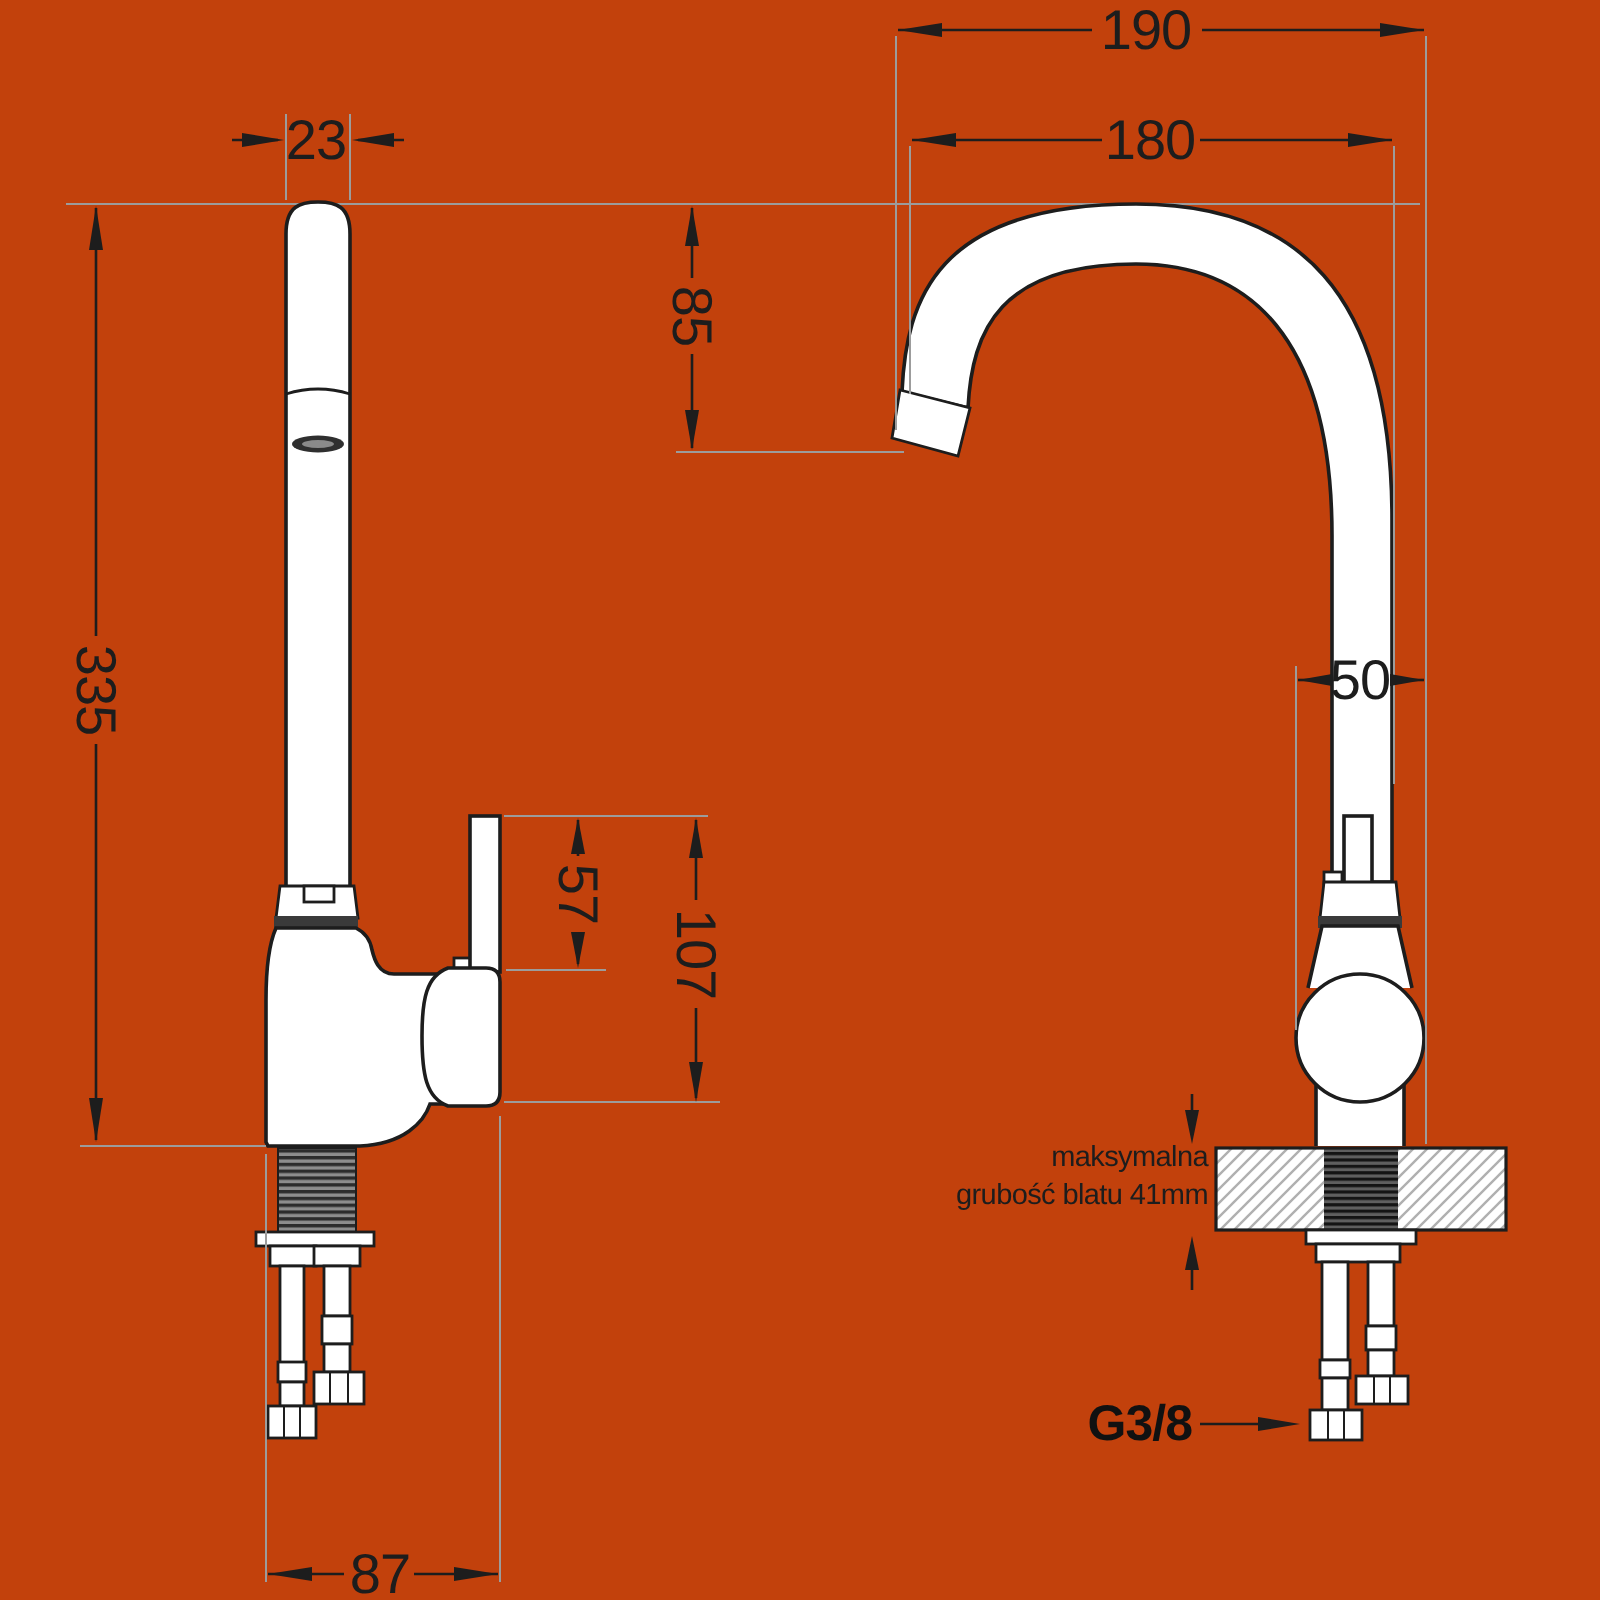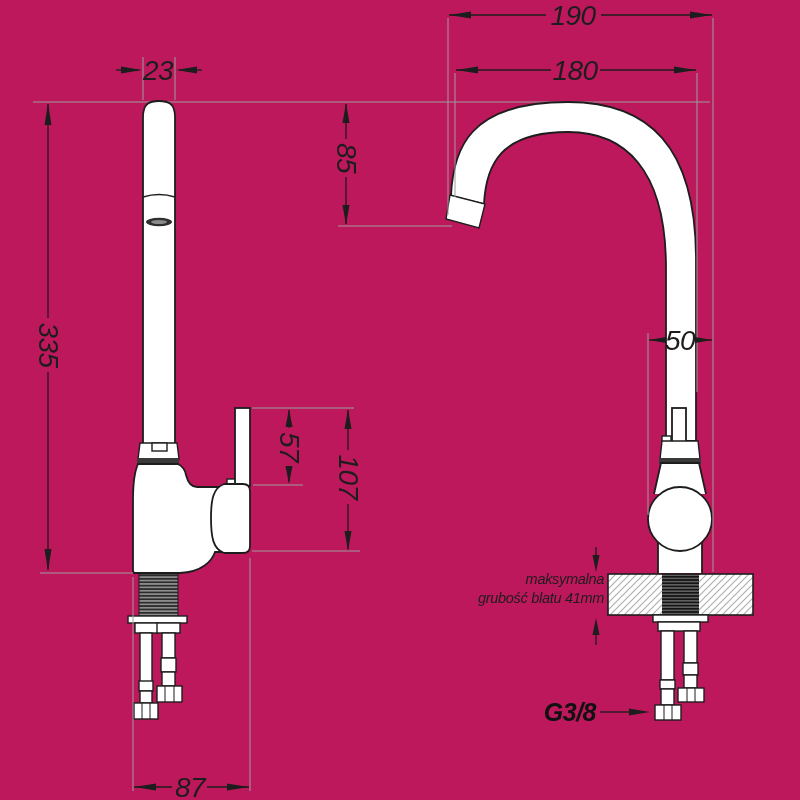--- a/index.html
+++ b/index.html
@@ -1,17 +1,17 @@
 <!DOCTYPE html>
 <html><head>
 <meta charset="utf-8">
 <style>
   html,body{margin:0;padding:0;background:#ffffff;}
-  .stage{position:relative;width:800px;height:800px;background:#be185d;overflow:hidden;
-         font-family:"Liberation Sans", sans-serif;font-style:italic;}
+  .stage{position:relative;width:800px;height:800px;background:#c2410c;overflow:hidden;
+         font-family:"Liberation Sans", sans-serif;}
   svg{display:block;}
   .dim-text{font-family:"Liberation Sans", sans-serif;font-size:28px;fill:#1d1d1d;letter-spacing:-0.5px;}
   .note-text{font-family:"Liberation Sans", sans-serif;font-size:14.5px;fill:#1d1d1d;letter-spacing:-0.3px;}
   .thread-label{font-family:"Liberation Sans", sans-serif;font-size:25px;font-weight:bold;fill:#111;letter-spacing:-0.5px;}
   .outline{stroke:#1d1d1d;stroke-width:1.8;fill:#ffffff;}
   .outline-thin{stroke:#1d1d1d;stroke-width:1.4;fill:#ffffff;}
   .dimline{stroke:#1d1d1d;stroke-width:1.3;}
   .extline{stroke:#9c9c9c;stroke-width:1;}
   .arrow{fill:#1d1d1d;stroke:none;}
   .darkband{fill:#3a3a3a;stroke:none;}

